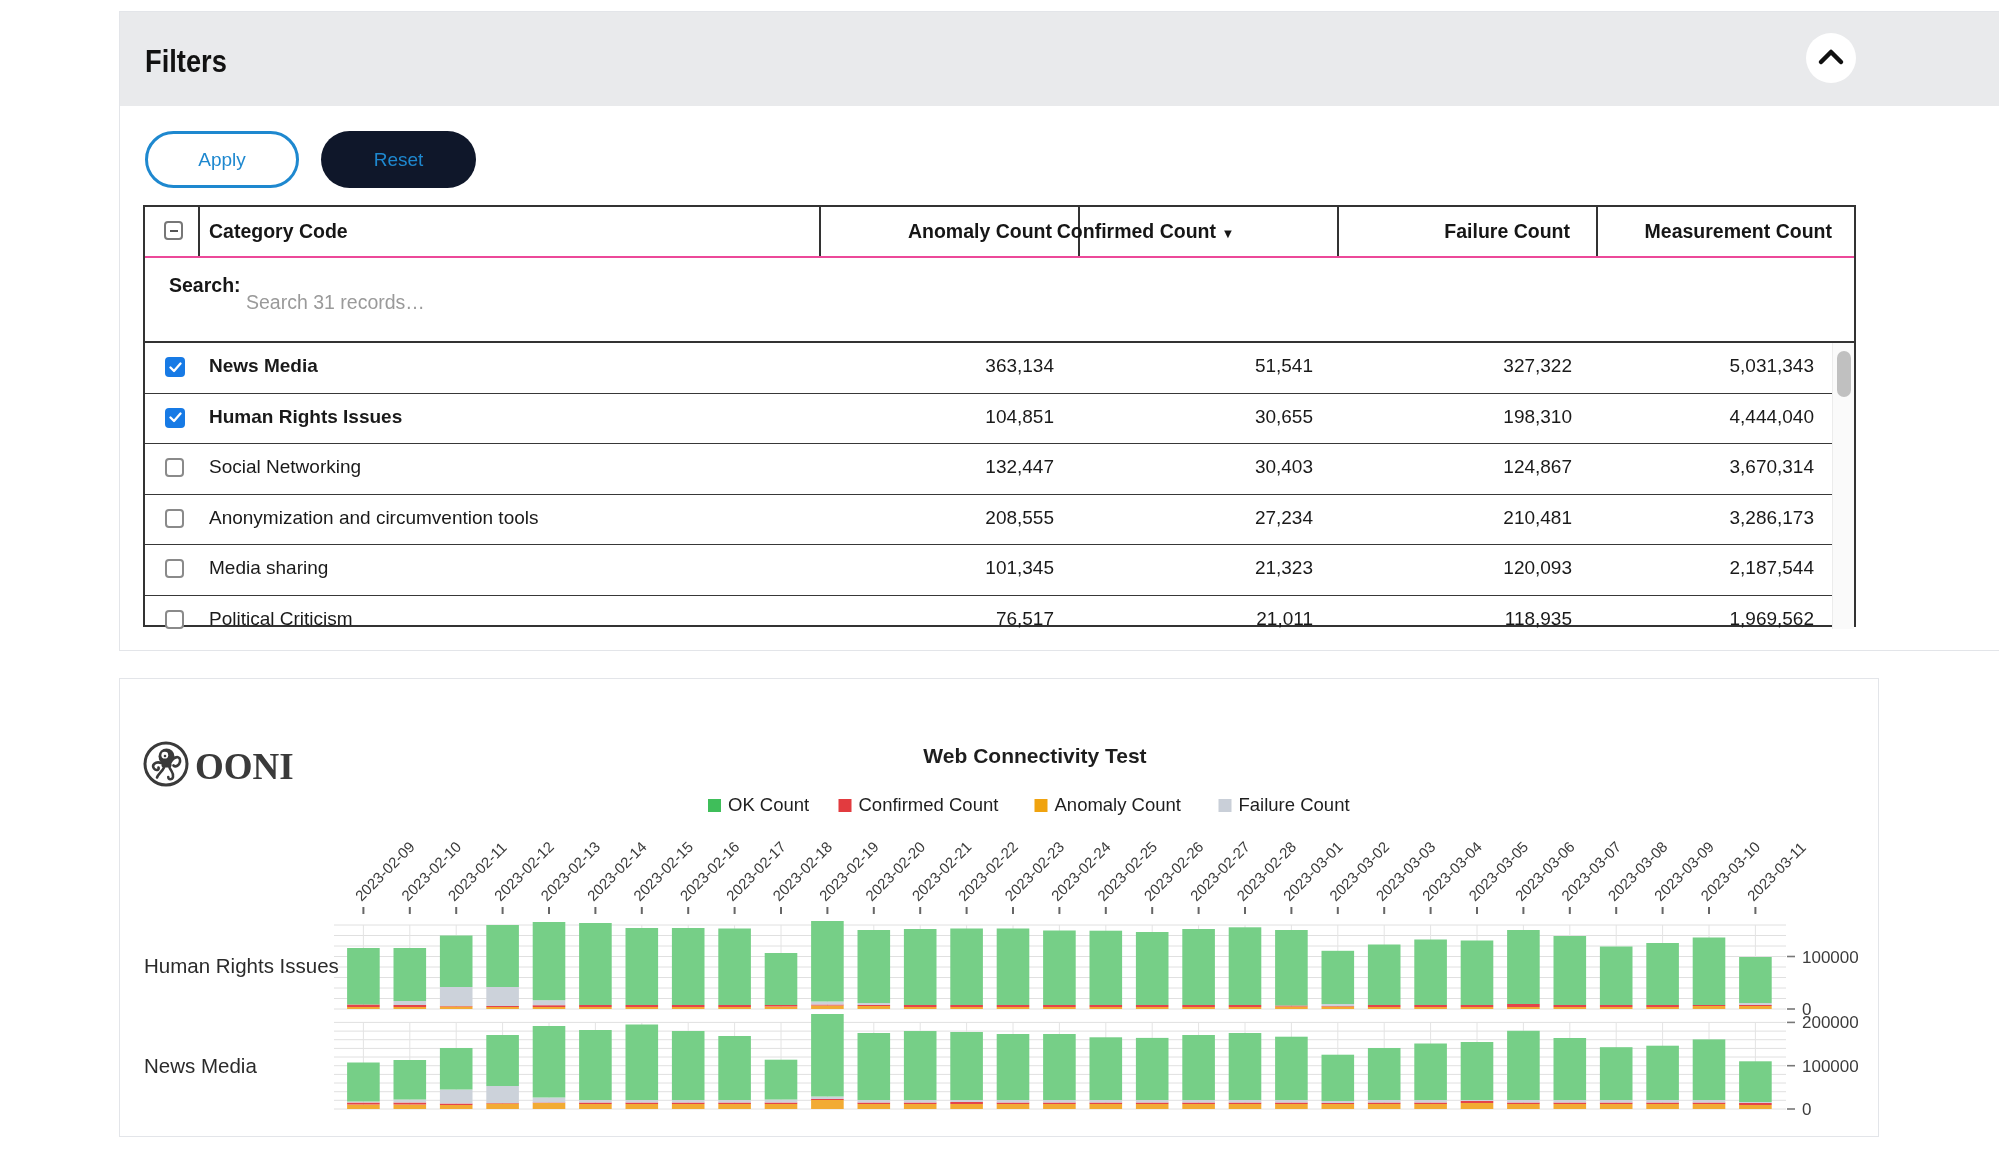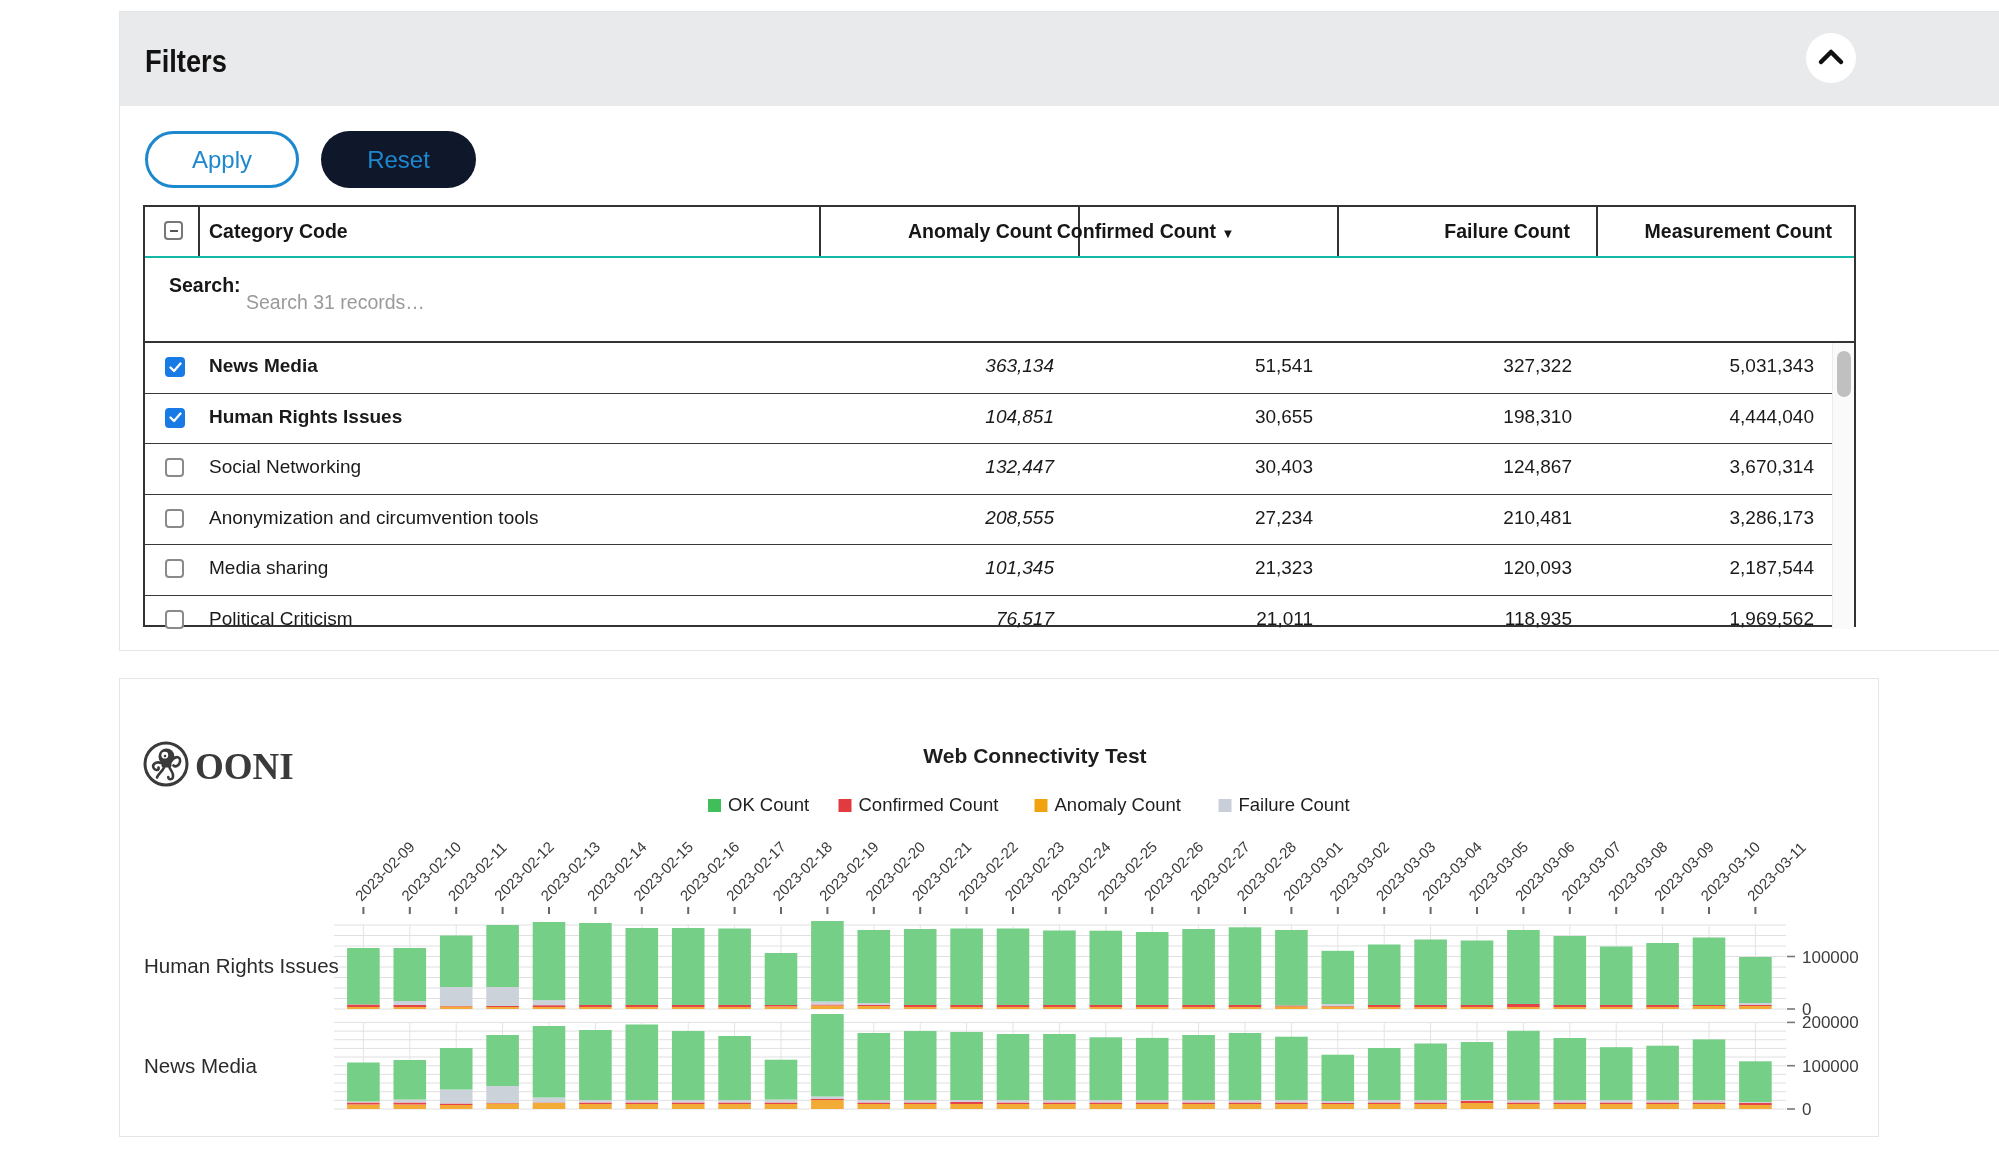--- a/index.html
+++ b/index.html
@@ -3,38 +3,38 @@
 <style>
 * { margin:0; padding:0; box-sizing:border-box; }
 html,body { width:1999px; height:1151px; background:#fff; font-family:'Liberation Sans',sans-serif; }
 .page { position:relative; width:1999px; height:1151px; overflow:hidden; }
 .card { position:absolute; background:#fff; border:1px solid #e3e5e9; }
 #card1 { left:119px; top:11px; width:1916px; height:640px; }
 #card2 { left:119px; top:678px; width:1760px; height:459px; }
 #c1head { position:absolute; left:0; top:0; width:100%; height:94px; background:#e9eaec; }
 #c1head h1 { position:absolute; left:25px; top:34px; font-size:31px; color:#121212; transform:scaleX(0.88); transform-origin:left; line-height:1; }
 #chev { position:absolute; left:1686px; top:21px; width:50px; height:50px; border-radius:50%; background:#fff; }
-.btn { position:absolute; top:119px; height:57px; border-radius:29px; font-size:24px; color:#1e88cf;
+.btn { position:absolute; top:119px; height:57px; border-radius:29px; font-size:19px; color:#1e88cf;
   display:flex; align-items:center; justify-content:center; }
 #apply { left:25px; width:154px; border:3px solid #1e88cf; background:#fff; }
 #reset { left:201px; width:155px; background:#0f172a; }
 #tbl { position:absolute; left:23px; top:193px; width:1713px; height:422px; border:2px solid #333; background:#fff; }
 .vline { position:absolute; top:0; width:2px; background:#333; }
-#thead { position:absolute; left:0; top:0; width:100%; height:51px; border-bottom:2px solid #14b8a6; font-weight:700; font-size:19.5px; color:#161616; }
+#thead { position:absolute; left:0; top:0; width:100%; height:51px; border-bottom:2px solid #ec4899; font-weight:700; font-size:19.5px; color:#161616; }
 #thead .hc { position:absolute; top:13px; }
 #search { position:absolute; left:0; top:53px; width:100%; height:83px; border-bottom:2px solid #333; font-size:19.5px; }
 #search b { position:absolute; left:24px; top:14px; color:#161616; }
 #search span { position:absolute; left:101px; top:31px; color:#9a9a9a;text-align:center; }
 #tbody { position:absolute; left:0; top:136px; width:100%; height:286px; overflow:hidden; }
 .tr { position:relative; width:100%; height:50.5px; border-bottom:1.6px solid #383838; font-size:19px; color:#1a1a1a; }
 .cb { position:absolute; left:20px; top:14px; width:19px; height:19px; border:2px solid #8a8a8a; border-radius:4px; background:#fff; }
 .cb.on { border:none; background:#177ae5; width:20px; height:20px; top:14px; display:flex; align-items:center; justify-content:center; }
 .name { position:absolute; left:64px; top:12px; }
 .num { position:absolute; top:12px; text-align:right; }
-.n1 { left:674px; width:235px;font-style:italic; }
+.n1 { left:674px; width:235px; }
 .n2 { left:933px; width:235px; }
 .n3 { left:1192px; width:235px; }
 .n4 { left:1451px; width:218px; }
 #sbar { position:absolute; right:0; top:0; width:22px; height:286px; background:#fafafa; border-left:1px solid #ececec; }
 #sbar .thumb { position:absolute; left:4px; top:8px; width:14px; height:46px; background:#c0c0c0; border-radius:7px; }
 </style></head>
 <body>
 <div class="page">
   <div class="card" id="card1">
     <div id="c1head">

